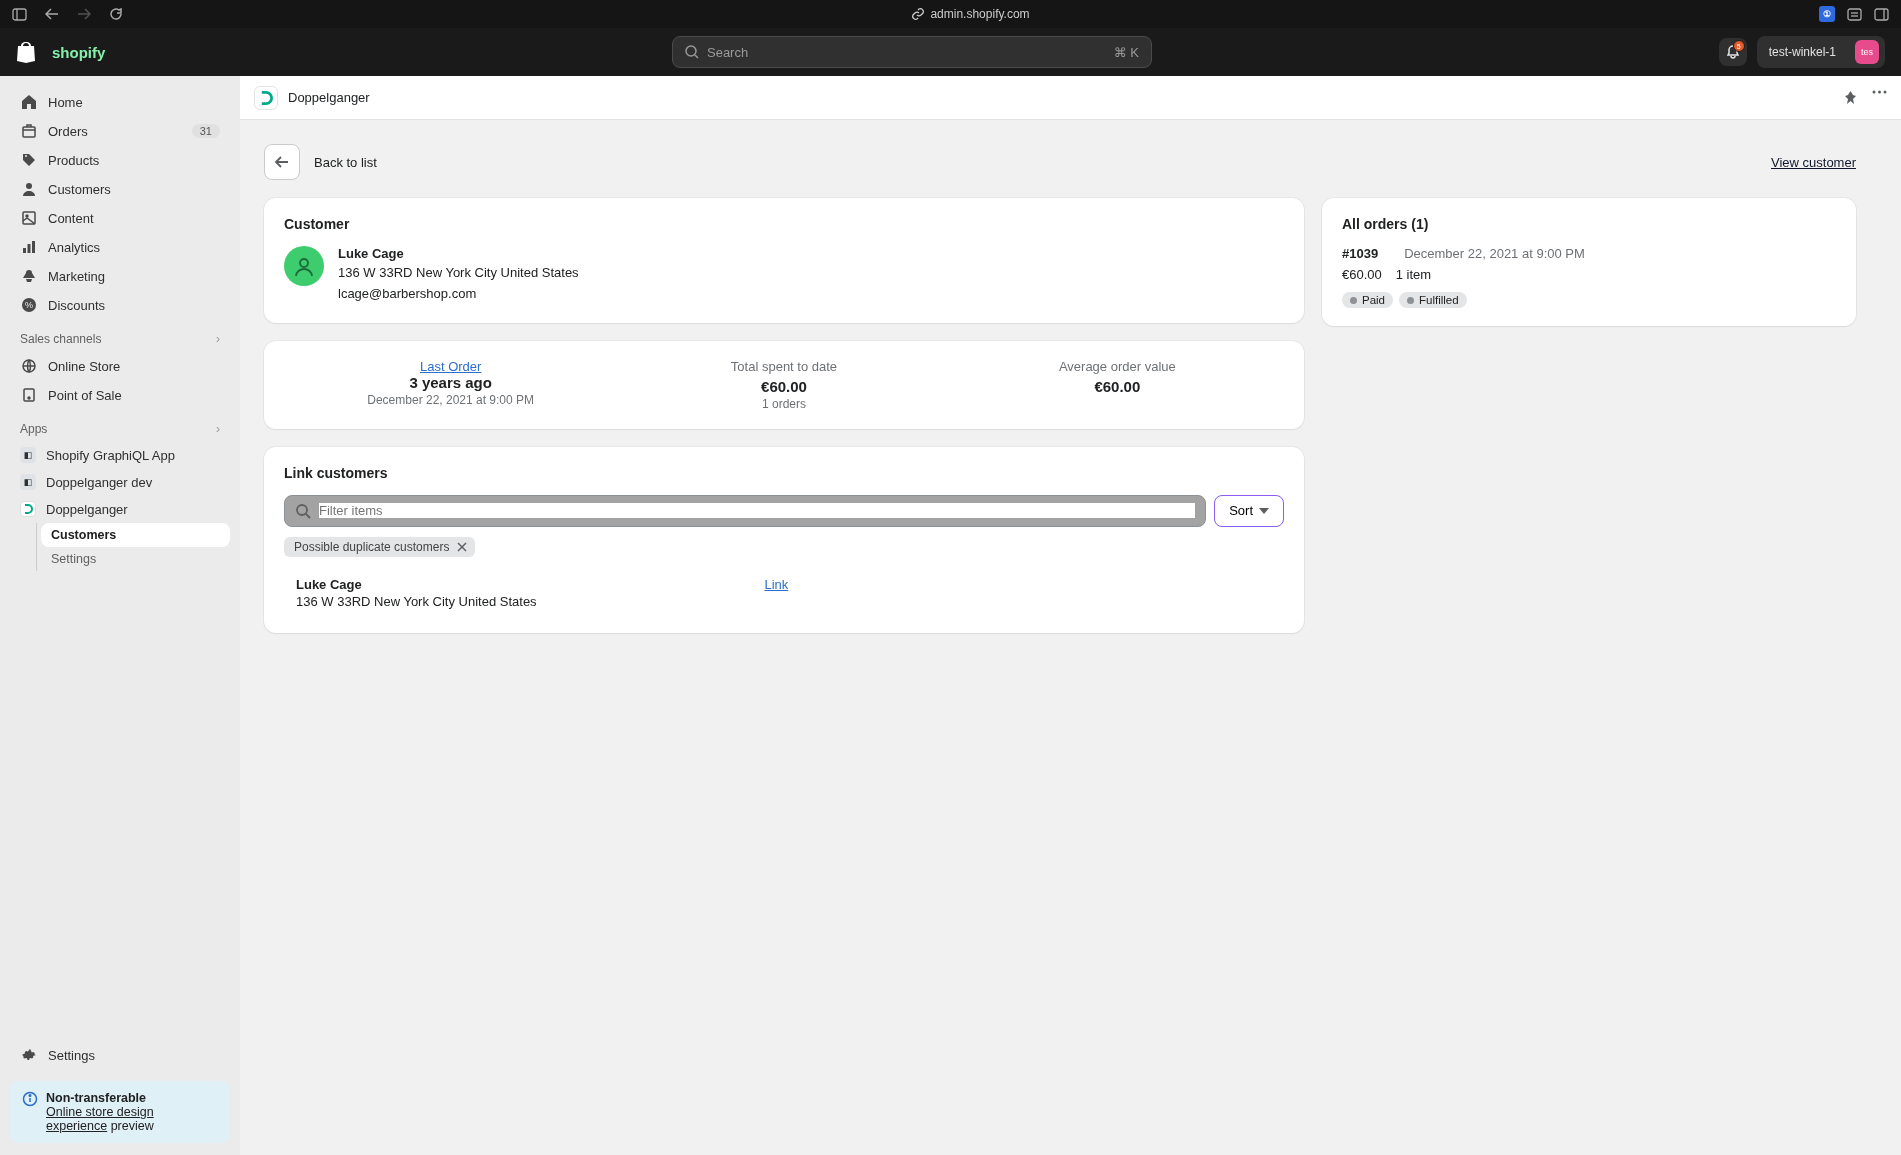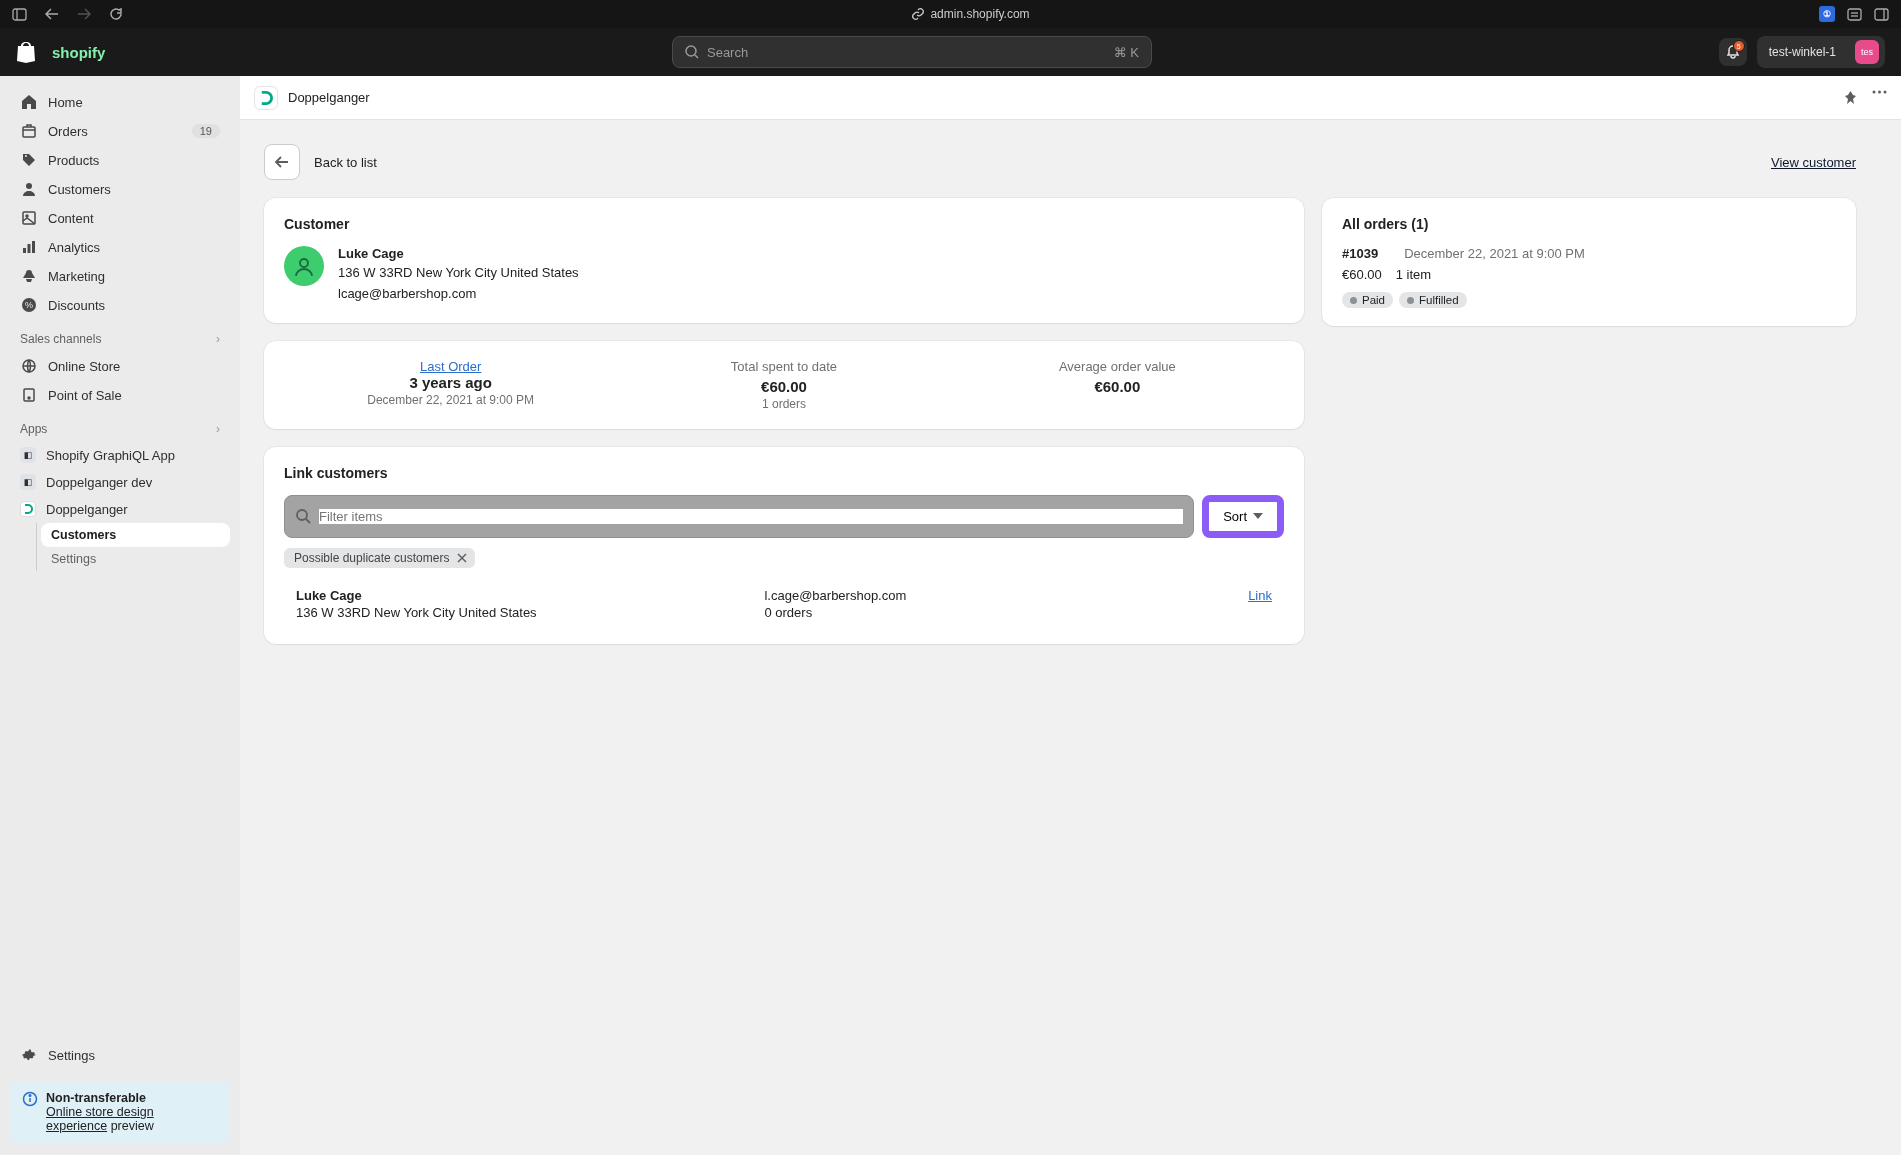--- a/index.html
+++ b/index.html
@@ -74,21 +74,21 @@
 .stats { display: flex; }
 .stat { flex: 1; text-align: center; }
 .stat-label { font-size: 13px; color: #6d7175; margin-bottom: 4px; }
 .stat-label.link { color: #2c6ecb; text-decoration: underline; cursor: pointer; }
 .stat-value { font-size: 15px; font-weight: 600; margin-bottom: 2px; }
 .stat-sub { font-size: 12px; color: #6d7175; }
 
 .filter-row { display: flex; gap: 8px; margin-bottom: 10px; }
 .filter-input { flex: 1; display: flex; align-items: center; gap: 8px; border: 1px solid #8c9196; border-radius: 8px; padding: 7px 10px; background: #a3a3a3; }
 .filter-input input { border: none; outline: none; flex: 1; font-size: 13px; }
-.sort-btn { border: 7px solid #8b5cf6; border-radius: 8px; padding: 7px 14px; background: #fff; display: flex; align-items: center; gap: 6px; font-size: 13px; cursor: pointer; }
+.sort-btn { border: 1px solid #8b5cf6; border-radius: 8px; padding: 7px 14px; background: #fff; display: flex; align-items: center; gap: 6px; font-size: 13px; cursor: pointer; }
 .tag-chip { display: inline-flex; align-items: center; gap: 6px; background: #e4e5e7; border-radius: 6px; padding: 3px 6px 3px 10px; font-size: 12px; color: #444; margin-bottom: 14px; }
 .tag-x { cursor: pointer; padding: 2px; }
 
 .link-row { display: flex; align-items: flex-start; padding: 6px 12px; }
 .link-col-name { flex: 0 0 48%; }
 .link-col-email { flex: 1; }
 .link-action { color: #2c6ecb; font-size: 13px; cursor: pointer; }
 .link-name { font-weight: 600; font-size: 13px; }
 .link-meta { font-size: 13px; color: #202223; margin-top: 2px; }
 
@@ -197,21 +197,21 @@
         <span>Home</span>
       </div>
     <div class="nav-item">
         <span class="icon">
           <svg width="16" height="16" viewBox="0 0 16 16" fill="none" stroke="currentColor" stroke-width="1.5">
             <rect x="2" y="4" width="12" height="10" rx="1"></rect>
             <path d="M2 7h12M6 4V2h4v2"></path>
           </svg>
         </span>
         <span>Orders</span>
-        <span class="nav-badge">19</span>
+        <span class="nav-badge">31</span>
       </div>
     <div class="nav-item">
         <span class="icon">
           <svg width="16" height="16" viewBox="0 0 16 16" fill="currentColor">
             <path d="M2 2l6 0 6 6-6 6-6-6V2zm3 3a1 1 0 1 0 0-2 1 1 0 0 0 0 2z"></path>
           </svg>
         </span>
         <span>Products</span>
       </div>
     <div class="nav-item">
@@ -436,24 +436,20 @@
                     <line x1="1" y1="1" x2="9" y2="9"></line>
                     <line x1="9" y1="1" x2="1" y2="9"></line>
                   </svg>
                 </span>
             </span>
             <div class="link-row">
               <div class="link-col-name">
                 <div class="link-name">Luke Cage</div>
                 <div class="link-meta">136 W 33RD New York City United States</div>
               </div>
-              <div class="link-col-email">
-                <div>l.cage@barbershop.com</div>
-                <div class="link-meta">0 orders</div>
-              </div>
               <a href="#" class="link-action">Link</a>
             </div>
           </div>
         </div>
 
         <div class="col-side">
           <div class="card">
             <div class="card-title">All orders (1)</div>
             <div class="order-head">
               <span class="order-id">#1039</span>

